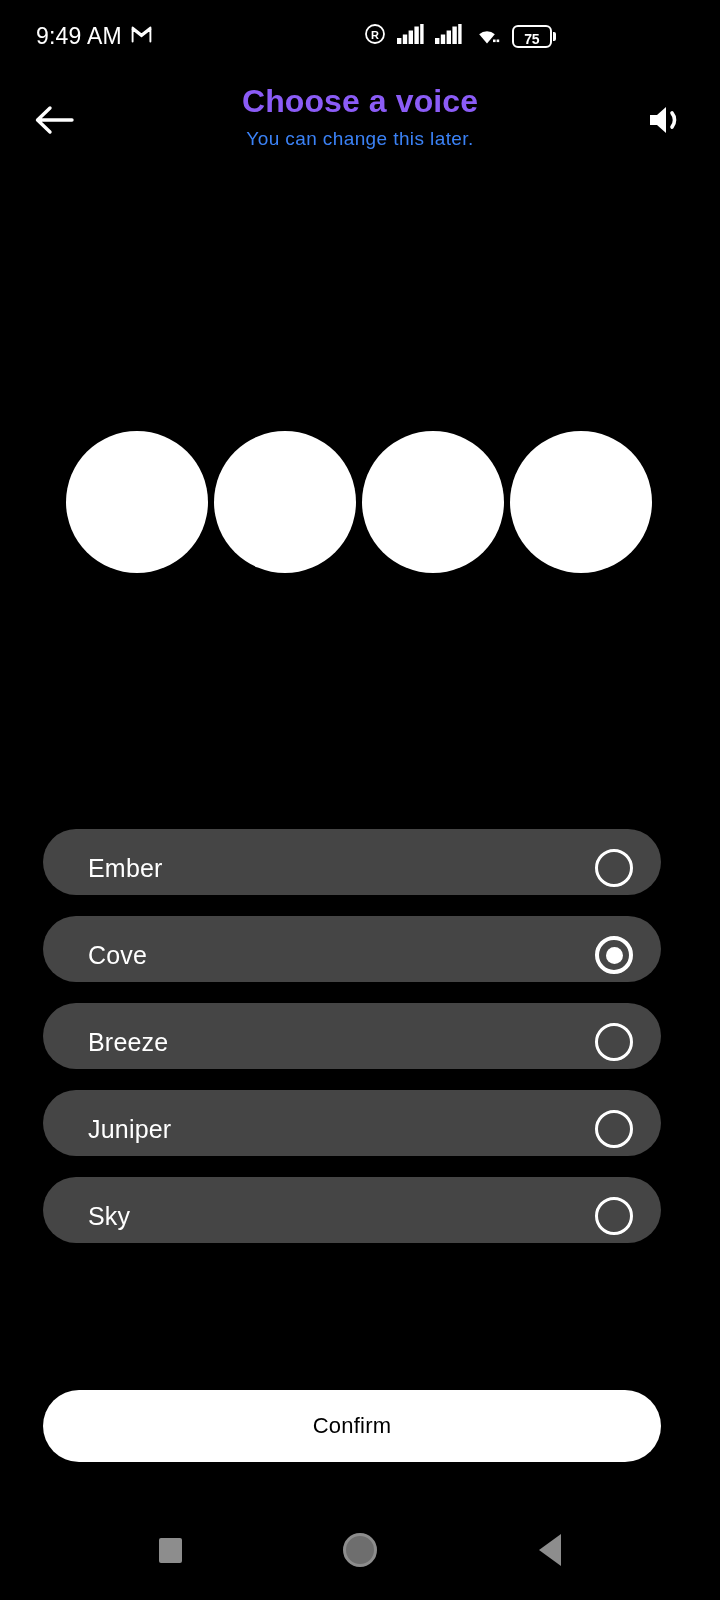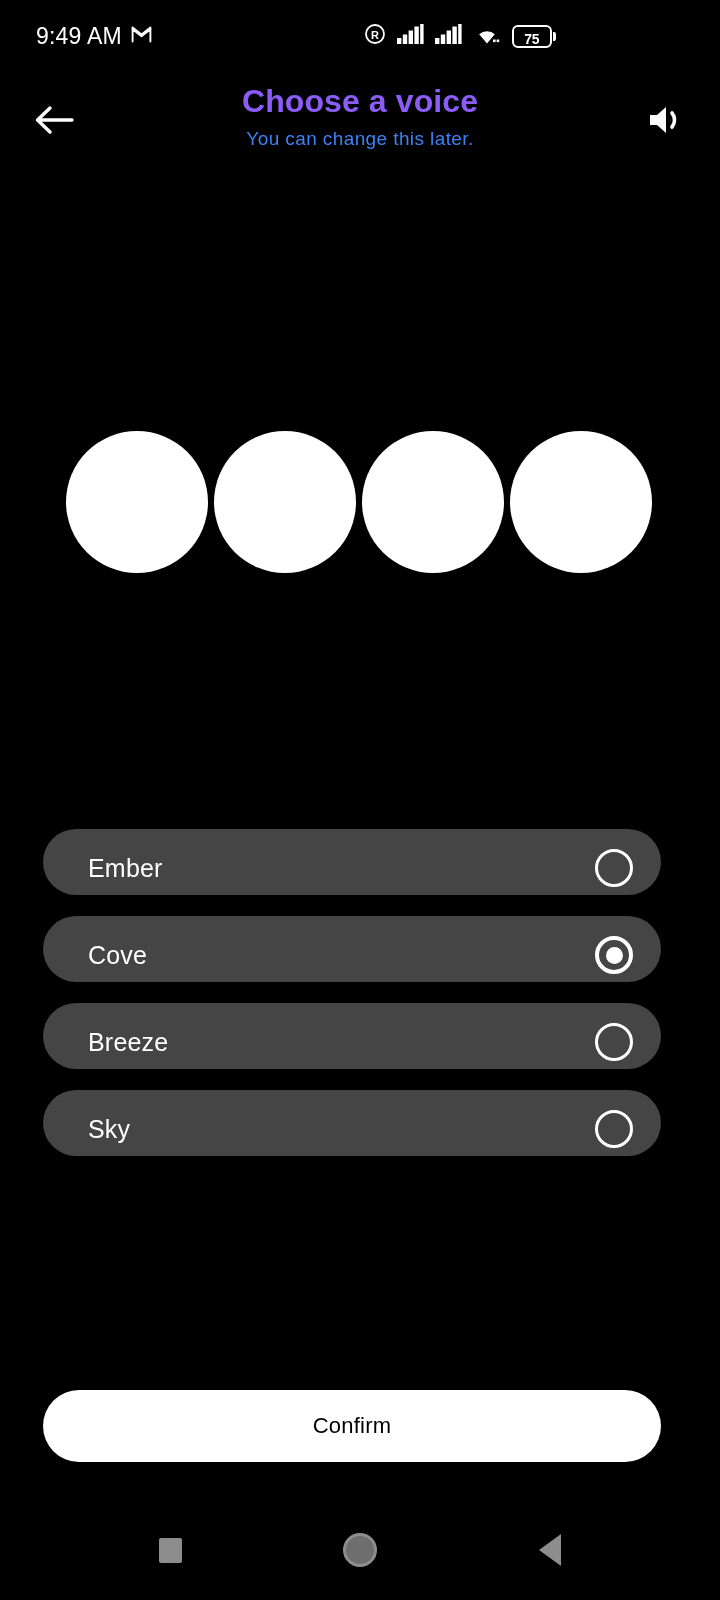--- a/index.html
+++ b/index.html
@@ -352,20 +352,26 @@
       </span>
   </div>
 
   <div class="voice-item">
     <span class="voice-label">Breeze</span>
     <span class="radio">
         <span class="radio-dot"></span>
       </span>
   </div>
 
+  <div class="voice-item">
+    <span class="voice-label">Juniper</span>
+    <span class="radio">
+        <span class="radio-dot"></span>
+      </span>
+  </div>
 
   <div class="voice-item">
     <span class="voice-label">Sky</span>
     <span class="radio">
         <span class="radio-dot"></span>
       </span>
   </div>
 
 </div>
 

